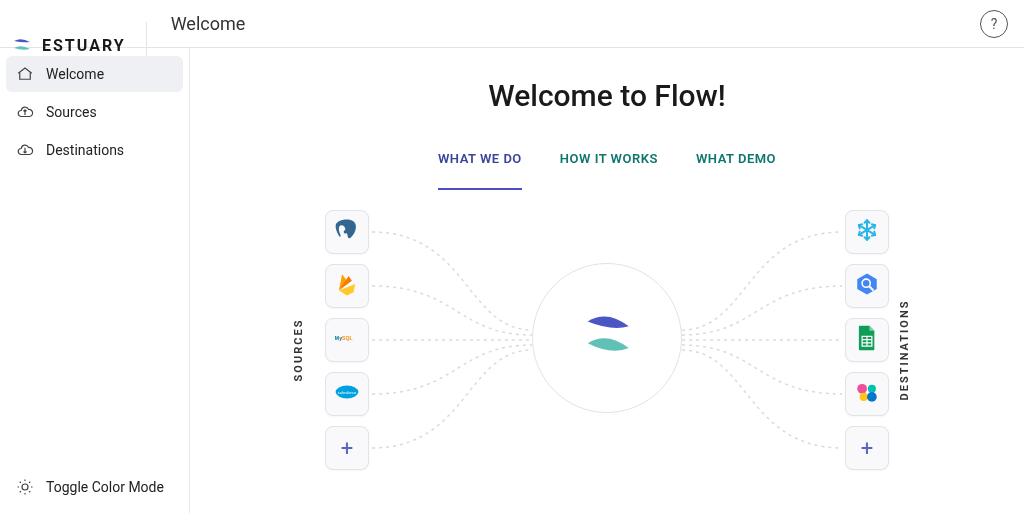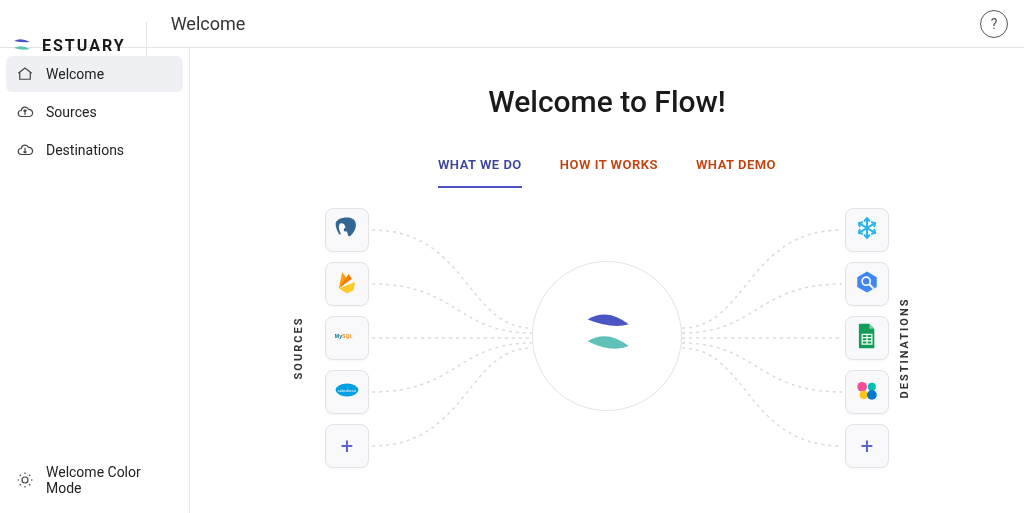--- a/index.html
+++ b/index.html
@@ -17,25 +17,25 @@
   .body { display: flex; flex: 1; overflow: hidden; }
   .sidebar { width: 190px; border-right: 1px solid #e8e8ea; display: flex; flex-direction: column; padding: 8px 6px; }
   .nav-list { list-style: none; display: flex; flex-direction: column; gap: 2px; }
   .nav-item { display: flex; align-items: center; gap: 12px; padding: 9px 10px; border-radius: 6px; cursor: pointer; font-size: 14px; color:#222; }
   .nav-item.active { background: #eef0f4; }
   .nav-item .icon { width: 18px; height: 18px; display:flex; align-items:center; justify-content:center; color:#444; }
   .nav-item .icon svg { width: 18px; height: 18px; }
   .sidebar-spacer { flex: 1; }
   
   .main { flex: 1; overflow: auto; padding: 30px 30px 20px; position: relative; }
-  .hero-title { text-align: center; font-size: 30px; font-weight: 500; margin-top: 6px; }
+  .hero-title { text-align: center; font-size: 30px; font-weight: 500; }
   .tabs { display: flex; justify-content: center; gap: 38px; margin-top: 38px; }
-  .tab { font-size: 13px; letter-spacing: .5px; font-weight: 600; color: #3a4599; padding-bottom: 14px; cursor: pointer; border-bottom: 2px solid transparent; }
+  .tab { font-size: 13px; letter-spacing: .5px; font-weight: 600; color: #3a4599; padding-bottom: 22px; cursor: pointer; border-bottom: 2px solid transparent; }
   .tab.active { border-bottom-color: #4c51bf; }
-  .tab.inactive { color: #c2410c; }
+  .tab.inactive { color: #0f766e; }
   
   .diagram { position: relative; margin: 20px auto 0; width: 640px; height: 280px; }
   .col { position: absolute; top: 0; display: flex; flex-direction: column; gap: 10px; }
   .col-src { left: 38px; }
   .col-dst { right: 38px; }
   .tile { width: 44px; height: 44px; border: 1px solid #e2e3e8; border-radius: 8px; background:#f9f9fb; display:flex; align-items:center; justify-content:center; box-shadow: 0 1px 2px rgba(0,0,0,.04); }
   .tile svg, .tile .glyph { width: 26px; height: 26px; }
   .tile.add { color:#5b63c8; font-size: 22px; font-weight: 400; cursor:pointer; }
   .vlabel { position: absolute; top: 50%; transform: translateY(-50%) rotate(-90deg); font-size: 11px; letter-spacing: 2px; font-weight: 700; color:#333; }
   .vlabel.src { left: -20px; }
@@ -99,21 +99,21 @@
       </ul>
       <div class="sidebar-spacer"></div>
       <ul class="nav-list">
         <li class="nav-item">
           <span class="icon">
               <svg viewBox="0 0 24 24" fill="none" stroke="currentColor" stroke-width="1.6">
                 <circle cx="12" cy="12" r="4"></circle>
                 <path d="M12 2v2m0 16v2M4 12H2m20 0h-2M5 5l1.5 1.5M17.5 17.5 19 19M5 19l1.5-1.5M17.5 6.5 19 5"></path>
               </svg>
             </span>
-          <span>Welcome Color Mode</span>
+          <span>Toggle Color Mode</span>
         </li>
       </ul>
     </nav>
 
     <main class="main">
       <h1 class="hero-title">Welcome to Flow!</h1>
 
       <div class="tabs">
         <div class="tab active">WHAT WE DO</div>
         <div class="tab inactive">HOW IT WORKS</div>

